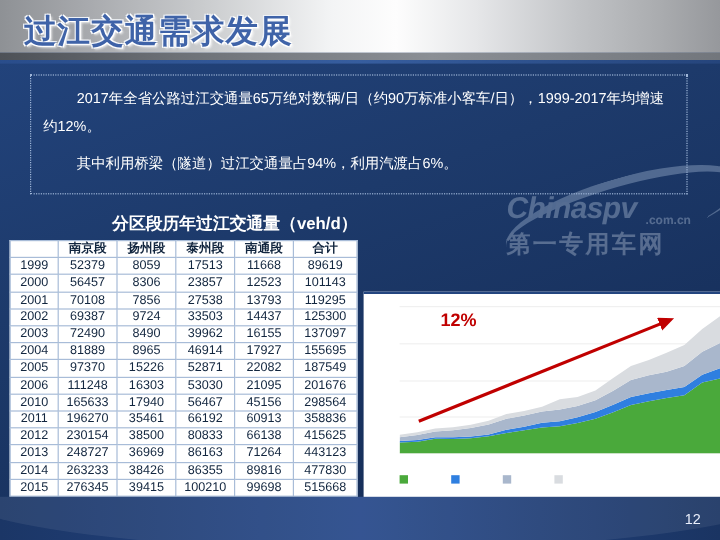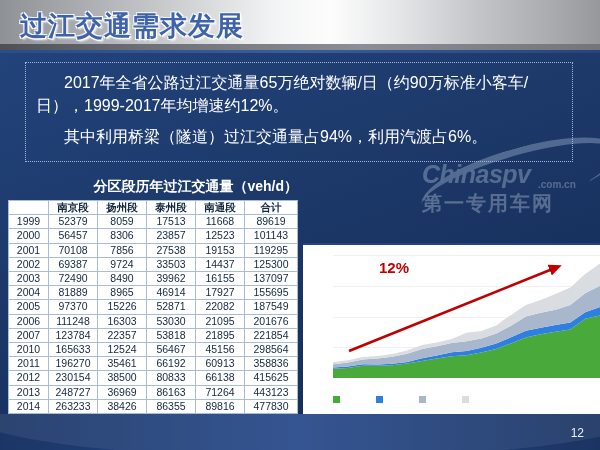--- a/index.html
+++ b/index.html
@@ -111,21 +111,21 @@
     top: 62px;
     width: 548px;
     height: 100px;
     border: 1px dotted #9fb6d8;
     box-sizing: border-box;
     padding: 8px 10px 0 10px;
   }
   #callout p {
     margin: 0 0 8px 0;
     color: #ffffff;
-    font-size: 16px;
+    font-size: 12px;
     line-height: 23px;
     text-indent: 28px;
   }
 
   
   #table-title {
     position: absolute;
     left: 8px;
     top: 178px;
     width: 290px;
@@ -184,21 +184,21 @@
   #plot .gridline {
     position: absolute;
     left: 0;
     width: 100%;
     height: 1px;
     background: #f0f0f0;
   }
   #plot svg { position: absolute; left: 0; top: 0; }
   #growth-label {
     position: absolute;
-    left: 76px;
+    left: 64px;
     top: 14px;
     color: #c00000;
     font-size: 15px;
     font-weight: bold;
   }
   #legend {
     position: absolute;
     left: 30px;
     top: 148px;
     width: 230px;
@@ -295,21 +295,21 @@
           <td>8306</td>
           <td>23857</td>
           <td>12523</td>
           <td>101143</td>
         </tr>
         <tr>
           <td>2001</td>
           <td>70108</td>
           <td>7856</td>
           <td>27538</td>
-          <td>19153</td>
+          <td>13793</td>
           <td>119295</td>
         </tr>
         <tr>
           <td>2002</td>
           <td>69387</td>
           <td>9724</td>
           <td>33503</td>
           <td>14437</td>
           <td>125300</td>
         </tr>
@@ -339,31 +339,23 @@
         </tr>
         <tr>
           <td>2006</td>
           <td>111248</td>
           <td>16303</td>
           <td>53030</td>
           <td>21095</td>
           <td>201676</td>
         </tr>
         <tr>
-          <td>2007</td>
-          <td>123784</td>
-          <td>22357</td>
-          <td>53818</td>
-          <td>21895</td>
-          <td>221854</td>
-        </tr>
-        <tr>
           <td>2010</td>
           <td>165633</td>
-          <td>12524</td>
+          <td>17940</td>
           <td>56467</td>
           <td>45156</td>
           <td>298564</td>
         </tr>
         <tr>
           <td>2011</td>
           <td>196270</td>
           <td>35461</td>
           <td>66192</td>
           <td>60913</td>

